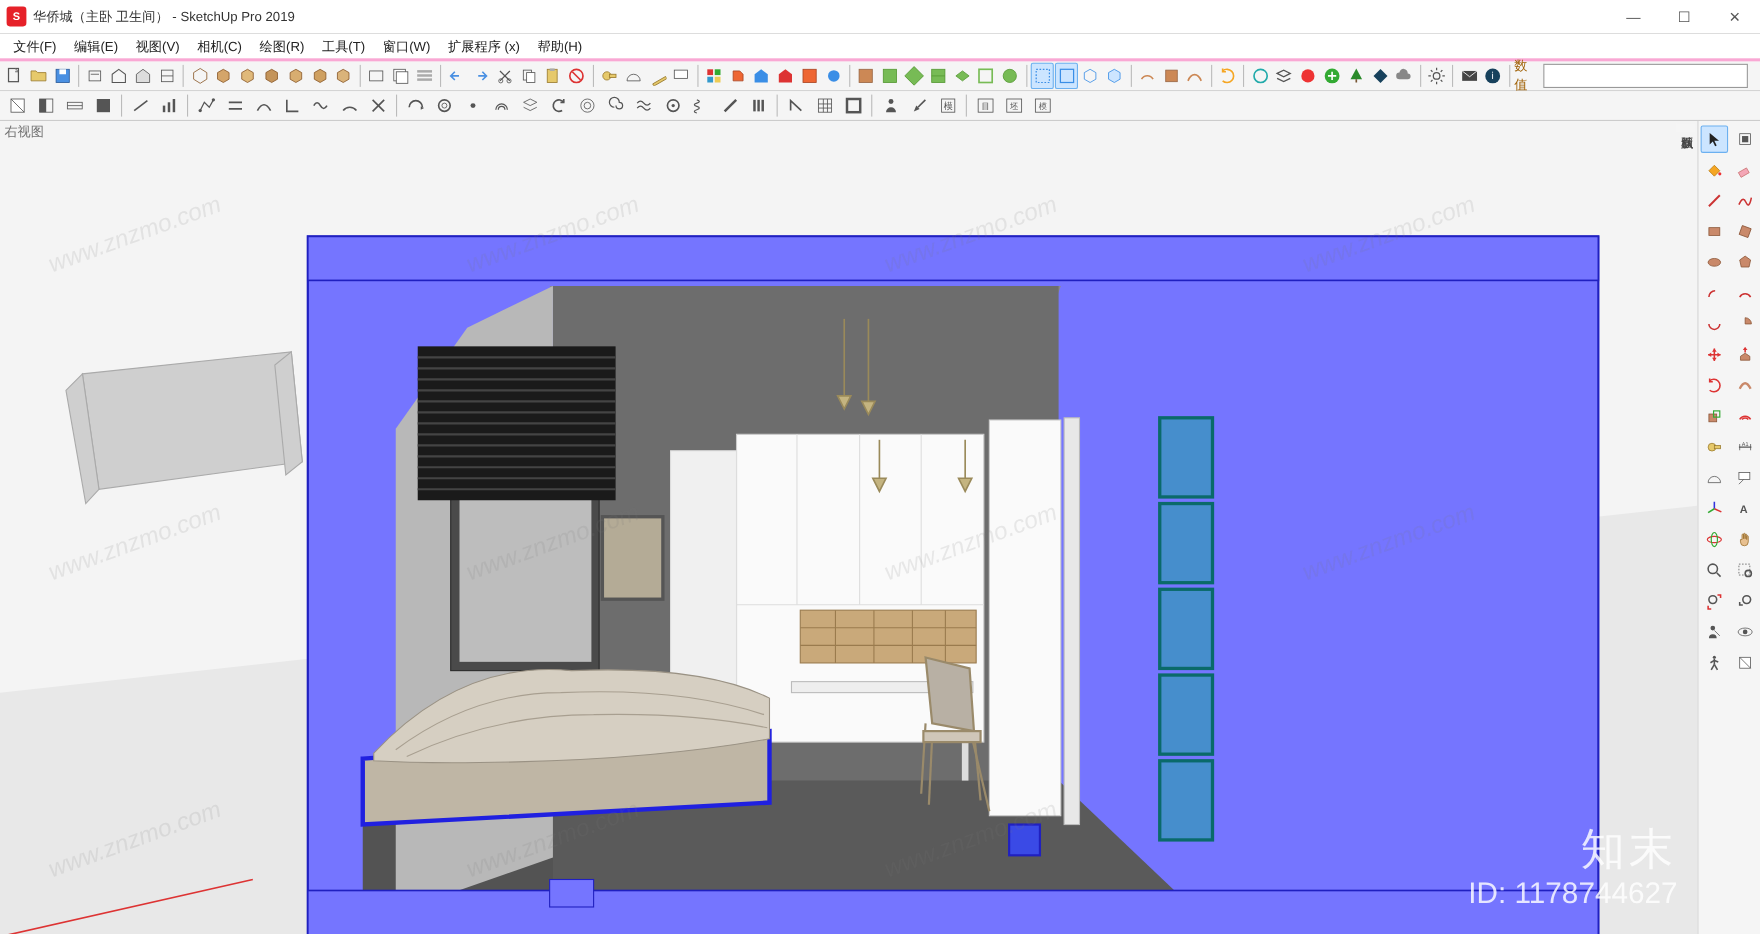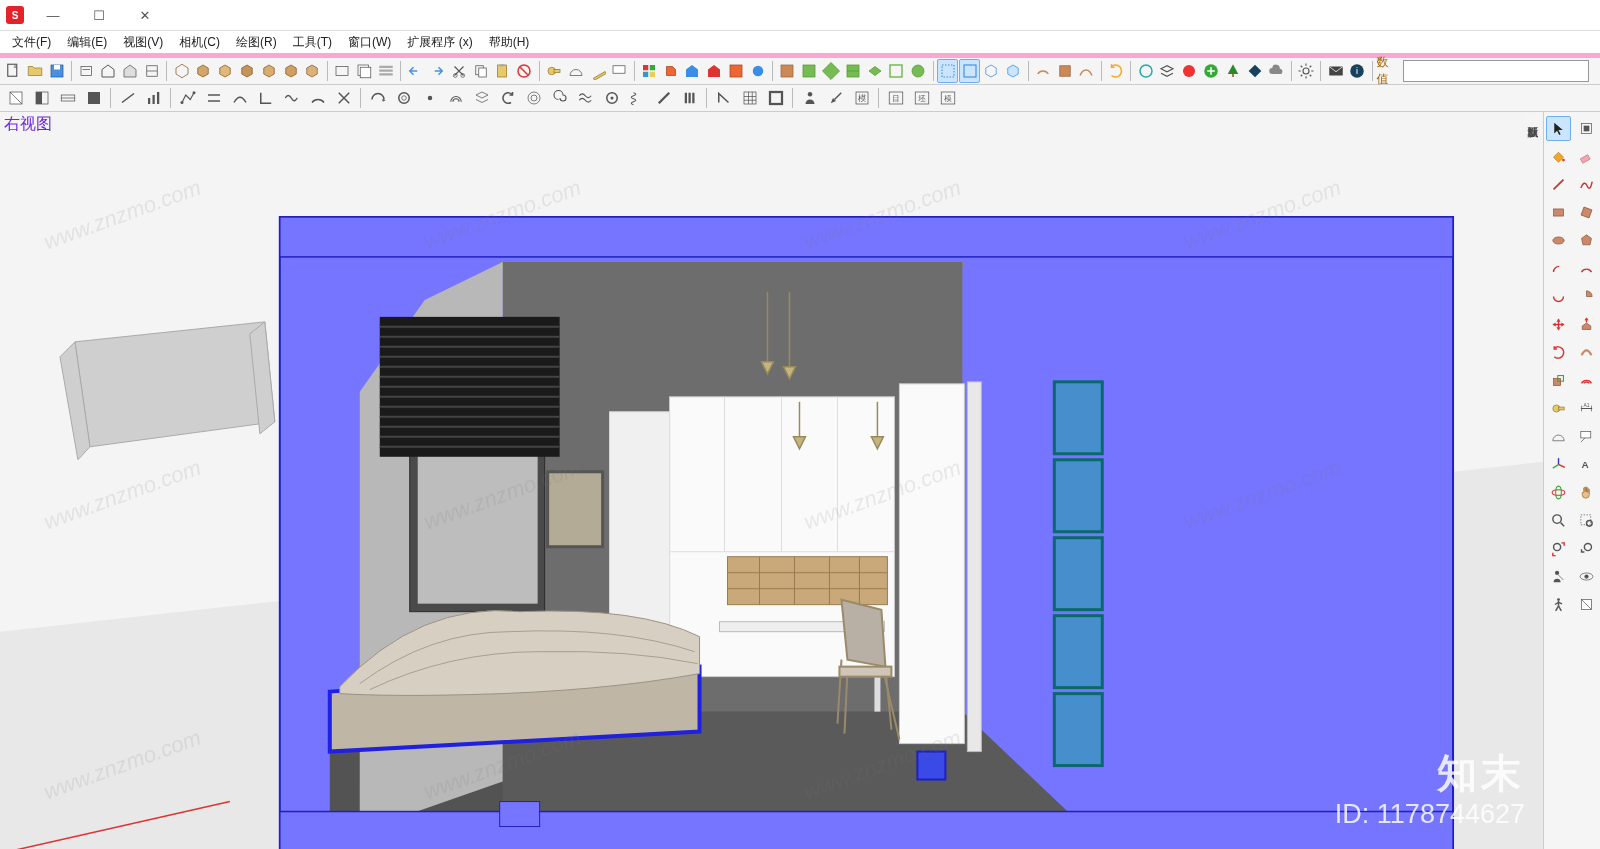--- a/index.html
+++ b/index.html
@@ -1,49 +1,50 @@
 <!DOCTYPE html>
 <html><head>
 <meta charset="utf-8">
 <style>
 html,body{margin:0;padding:0;width:1600px;height:849px;font-family:"Microsoft YaHei",Arial,sans-serif;font-size:12px;background:#fff;overflow:hidden;color:#000}
 .titlebar{height:30px;background:#fff;display:flex;align-items:center;border-bottom:1px solid #ddd}
 .app-logo{width:18px;height:18px;margin:0 6px;background:#e62129;border-radius:3px;display:flex;align-items:center;justify-content:center;color:#fff;font-size:10px;font-weight:bold}
 .title-text{flex:1;font-size:12px;color:#333}
 .win-controls{display:flex}
 .win-btn{width:46px;height:30px;display:flex;align-items:center;justify-content:center;color:#555;font-size:13px}
-.menubar{height:22px;display:flex;align-items:center;padding:0 4px;background:#fff;border-bottom:5px solid #f9a8d4}
+.menubar{height:22px;display:flex;align-items:center;padding:0 4px;background:#fff;border-bottom:3px solid #f9a8d4}
 .menu-item{padding:2px 8px;font-size:12px;color:#222}
 .toolbar{height:26px;display:flex;align-items:center;padding:0 3px;background:#f5f5f5;border-bottom:1px solid #ccc;gap:1px}
 .tool-btn{width:23px;height:22px;display:flex;align-items:center;justify-content:center;border:1px solid transparent;position:relative}
 .tool-btn.active{background:#cce5ff;border:1px solid #6bb0f0;border-radius:2px}
 .tool-btn svg{width:18px;height:18px}
 .tool-sep{width:1px;height:20px;background:#bbb;margin:0 3px}
 .value-label{margin-left:auto;font-size:12px;color:#a16207;padding-right:6px}
 .value-input{width:220px;height:18px;border:1px solid #999;background:#fff;margin-right:8px}
 .main-area{display:flex;height:742px}
 .viewport{flex:1;position:relative;background:#f4f4f4;overflow:hidden}
-.vp-label{position:absolute;top:2px;left:4px;font-size:16px;color:#6d28d9;z-index:5}
+.vp-label{position:absolute;top:2px;left:4px;font-size:12px;color:#737373;z-index:5}
 .scene{position:absolute;inset:0}
 .vprightbar{writing-mode:vertical-rl;position:absolute;right:2px;top:2px;font-size:11px;color:#444;z-index:5;background:rgba(245,245,245,0.7);padding:4px 1px}
 .right-toolbar{width:56px;background:#f5f5f5;border-left:1px solid #ccc;display:flex;flex-direction:column;padding-top:4px}
 .rt-row{display:flex;justify-content:space-around;margin-bottom:3px}
 .rt-btn{width:23px;height:23px;display:flex;align-items:center;justify-content:center;border:1px solid transparent}
 .rt-btn.active{background:#cce5ff;border:1px solid #6bb0f0;border-radius:2px}
 .rt-btn svg{width:17px;height:17px}
 .viewport-wm{position:absolute;font-size:22px;color:rgba(120,120,120,0.14);transform:rotate(-20deg);pointer-events:none;font-style:italic}
 .brand-wm{position:absolute;right:18px;bottom:24px;text-align:right;color:rgba(255,255,255,0.82);pointer-events:none;font-family:"Microsoft YaHei",sans-serif}
-.brand-wm .cn{font-size:40px;font-weight:700;letter-spacing:4px}
+.brand-wm .cn{font-size:40px;font-weight:400;letter-spacing:4px}
 .brand-wm .id{font-size:27px;margin-top:-2px}
 </style>
 </head>
 <body>
 
 <div class="titlebar">
   <div class="app-logo">S</div>
+  <div class="title-text">华侨城（主卧 卫生间） - SketchUp Pro 2019</div>
   <div class="win-controls">
     <div class="win-btn">—</div>
     <div class="win-btn">☐</div>
     <div class="win-btn win-close">✕</div>
   </div>
 </div>
 
 <div class="menubar">
   <div class="menu-item">文件(F)</div>
   <div class="menu-item">编辑(E)</div>

